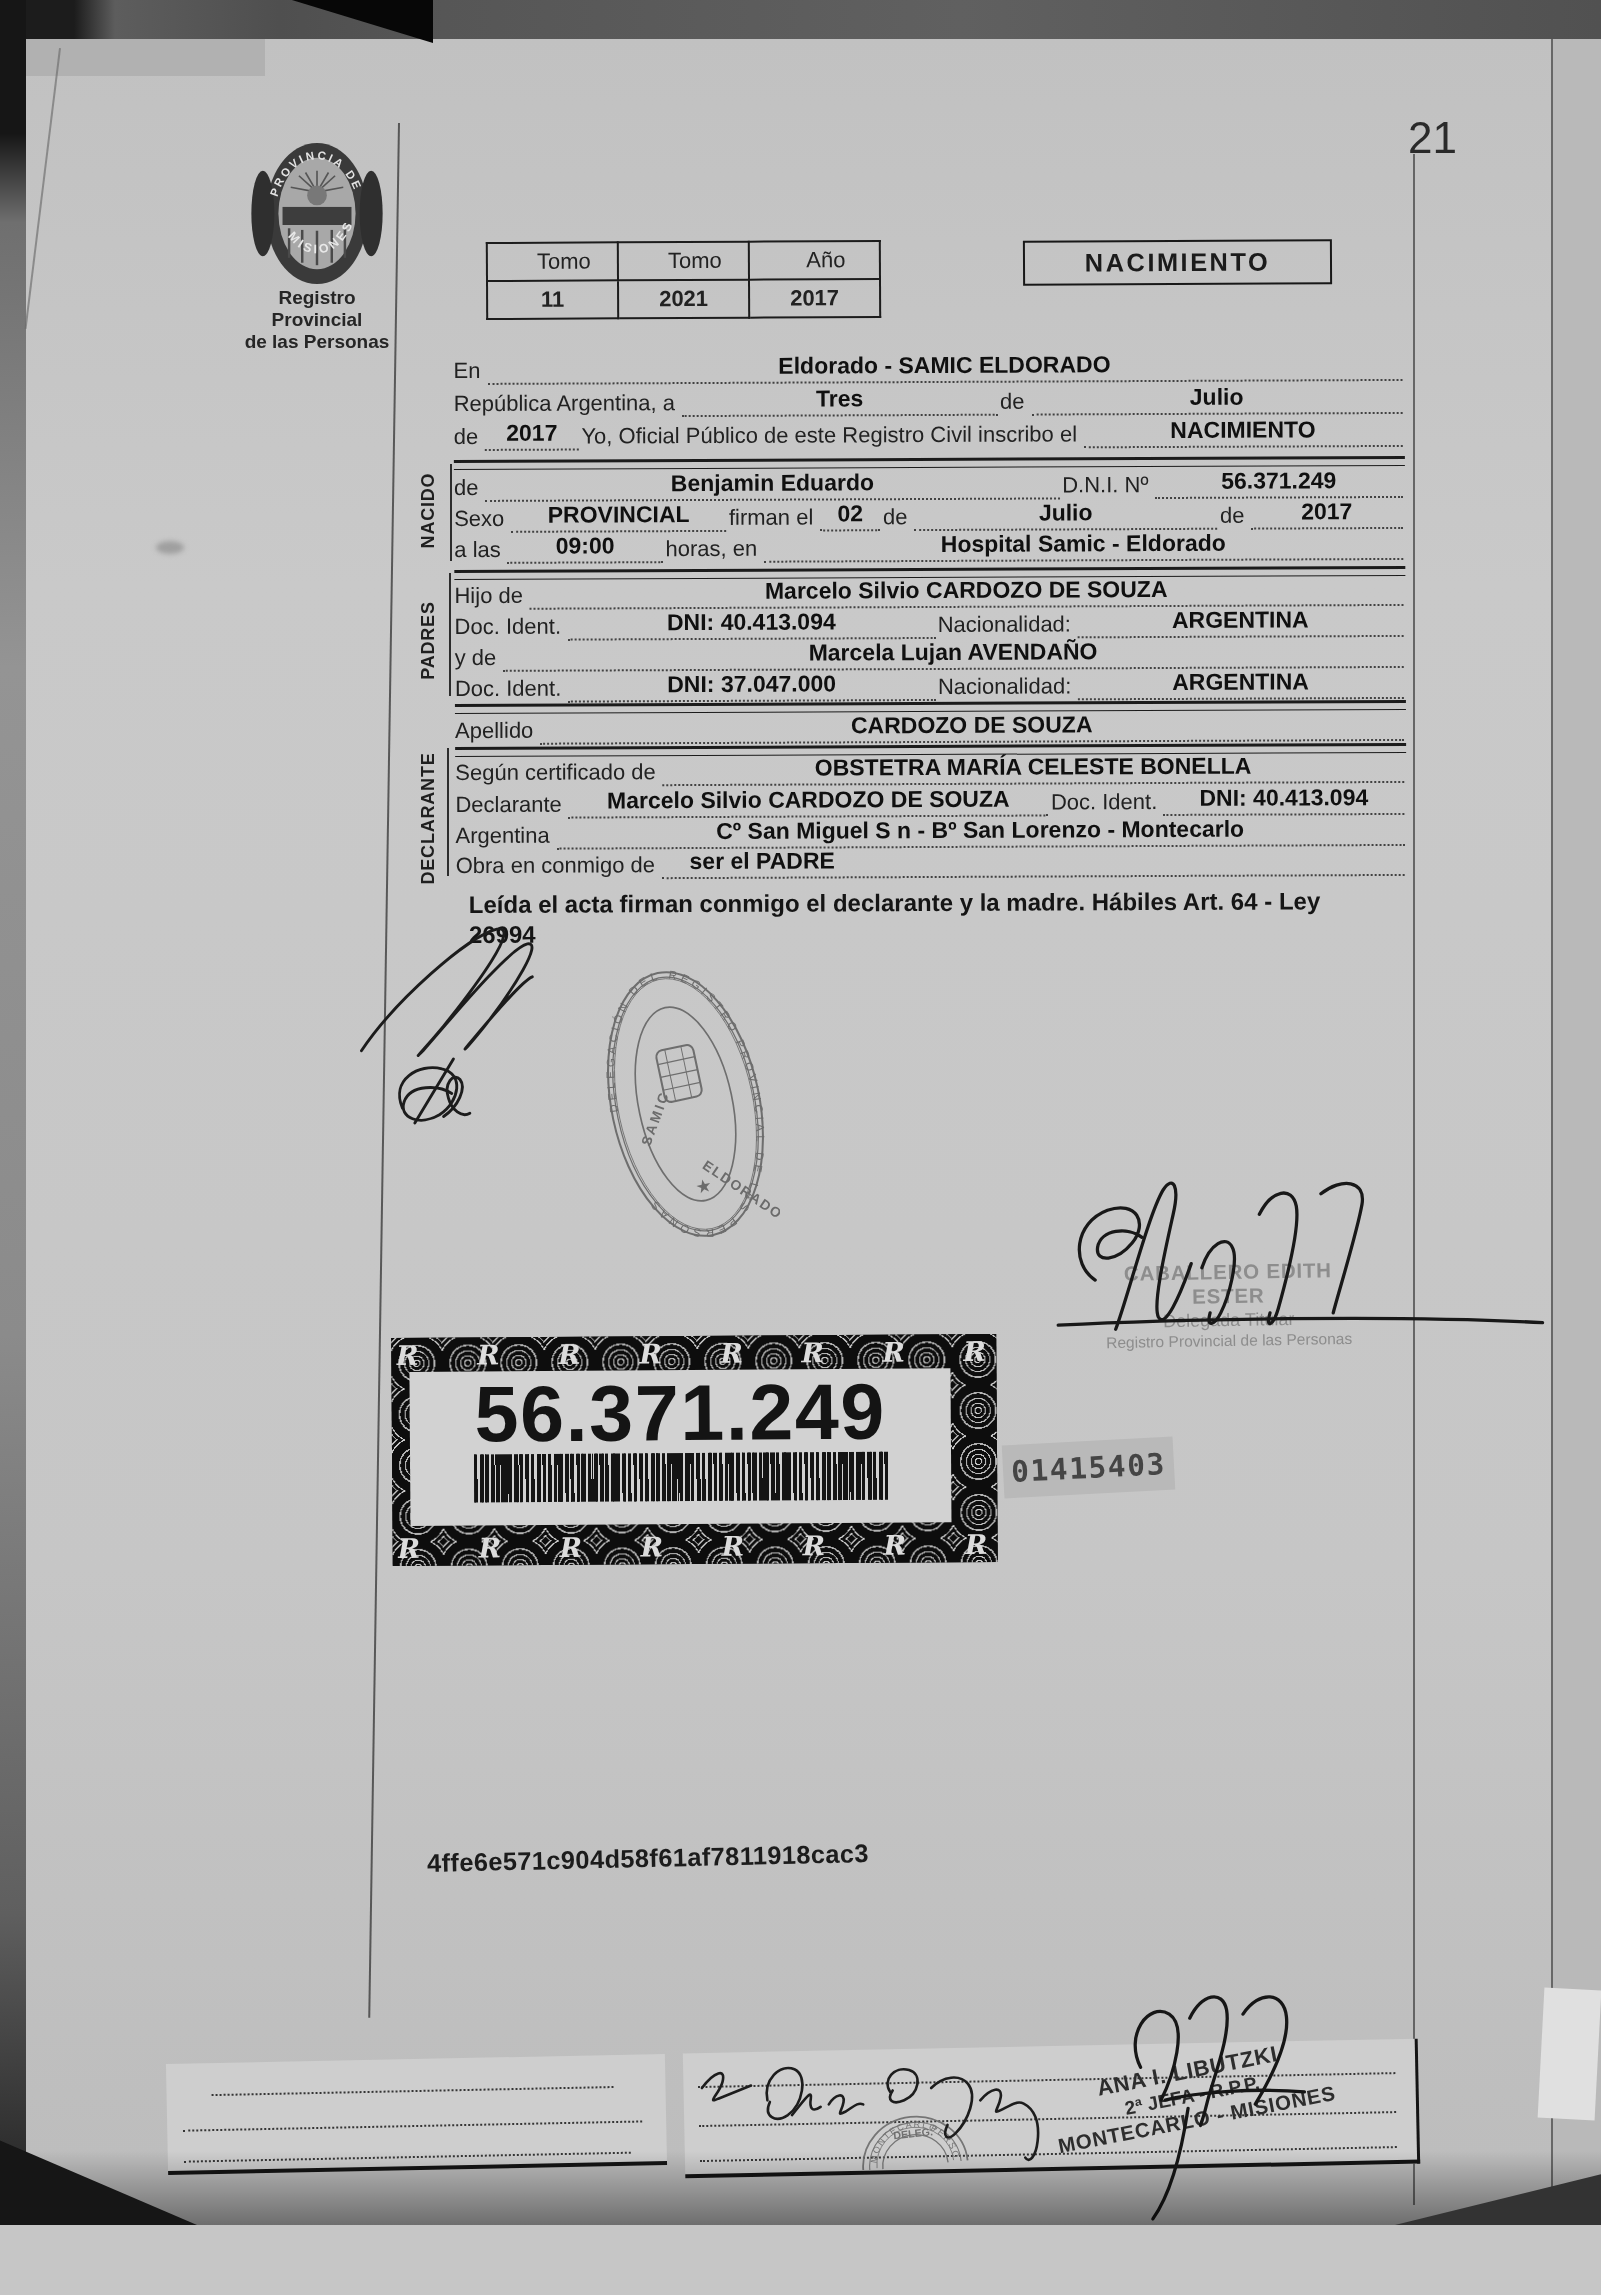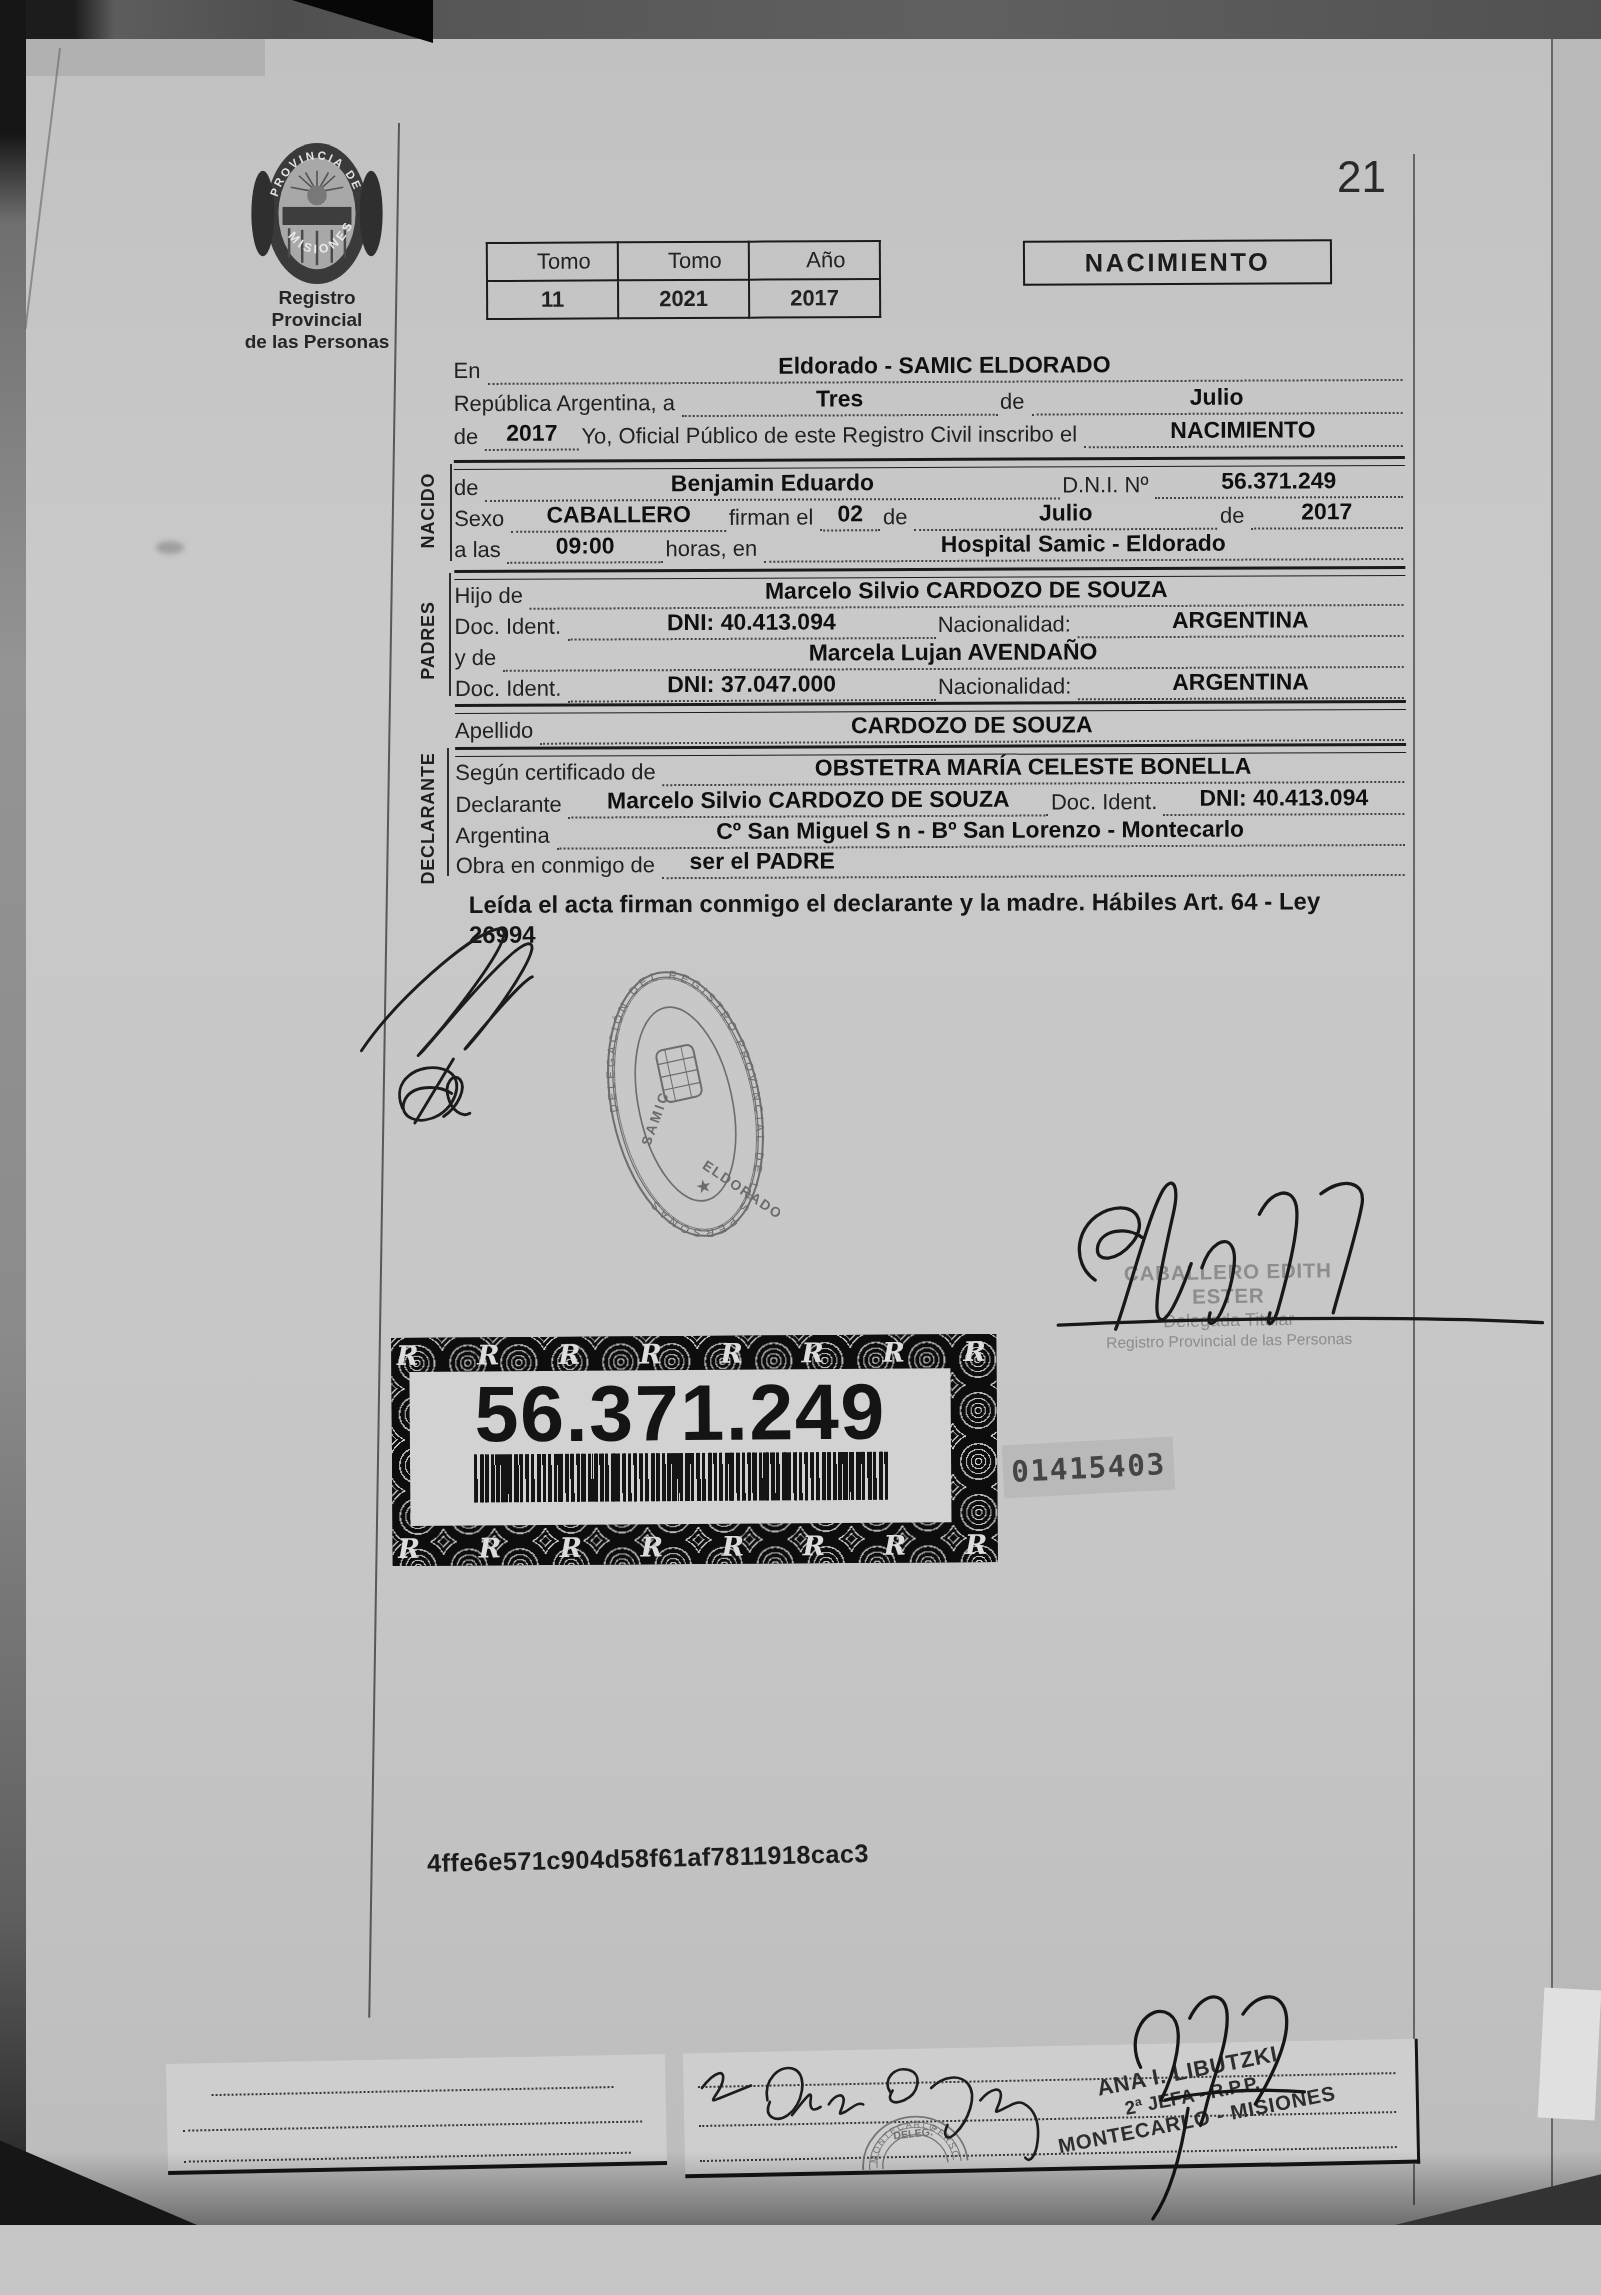--- a/index.html
+++ b/index.html
@@ -28,21 +28,21 @@
     display:flex;align-items:center;justify-content:center;}
   .scan-bar div{color:#d9d9d9;font-size:31px;letter-spacing:1.6px;}
   
   .fold{background:#3c3c3c;opacity:.8;}
   .fold-left{left:398px;top:123px;width:2.1px;height:1895px;transform:rotate(.9deg);transform-origin:top center;}
   .fold-r1{left:1413px;top:154px;width:1.6px;height:2051px;background:#4e4e4e;}
   .fold-r2{left:1551px;top:0;width:2.1px;height:2225px;background:#525252;}
   .scratch{left:59px;top:48px;width:1.6px;height:283px;background:#6b6b6b;opacity:.65;transform:rotate(7deg);transform-origin:top center;}
   .smudge{left:156px;top:541px;width:28px;height:13px;background:#9f9f9f;border-radius:50%;filter:blur(2.5px);}
   
-  .page-num{left:1337px;top:113px;font-size:44px;color:#2a2a2a;margin-top:39px;}
+  .page-num{left:1408px;top:113px;font-size:44px;color:#2a2a2a;}
   .doc-title{left:640px;top:169px;width:459px;text-align:center;
     font-family:"DejaVu Sans Mono",monospace;font-weight:700;font-size:28px;letter-spacing:4.1px;color:#1b1b1b;}
   .rec-table{left:486px;top:241px;border-collapse:collapse;transform:rotate(-.3deg);}
   .rec-table td{border:2.5px solid #1c1c1c;width:104px;height:34px;text-align:center;
     font-size:22px;color:#222;}
   .rec-table .hd td{font-weight:400;padding-left:24px;}
   .rec-table .vl td{font-weight:700;}
   .nac-box{left:1023px;top:240px;width:305px;height:41px;border:2.9px solid #181818;
     display:flex;align-items:center;justify-content:center;transform:rotate(-.3deg);}
   .nac-box div{font-size:25.4px;font-weight:700;letter-spacing:2.5px;color:#1b1b1b;}
@@ -221,21 +221,21 @@
           <span class="v">Benjamin Eduardo</span>
         </span>
       <span class="lbl">D.N.I. Nº</span>
       <span class="seg" style="flex:1.55;">
           <span class="v">56.371.249</span>
         </span>
     </div>
     <div class="frow" style="top:497px;">
       <span class="lbl">Sexo</span>
       <span class="seg" style="flex:1.35;">
-          <span class="v">CABALLERO</span>
+          <span class="v">PROVINCIAL</span>
         </span>
       <span class="lbl">firman el</span>
       <span class="seg" style="flex:.38;">
           <span class="v">02</span>
         </span>
       <span class="lbl">de</span>
       <span class="seg" style="flex:1.9;">
           <span class="v">Julio</span>
         </span>
       <span class="lbl">de</span>

